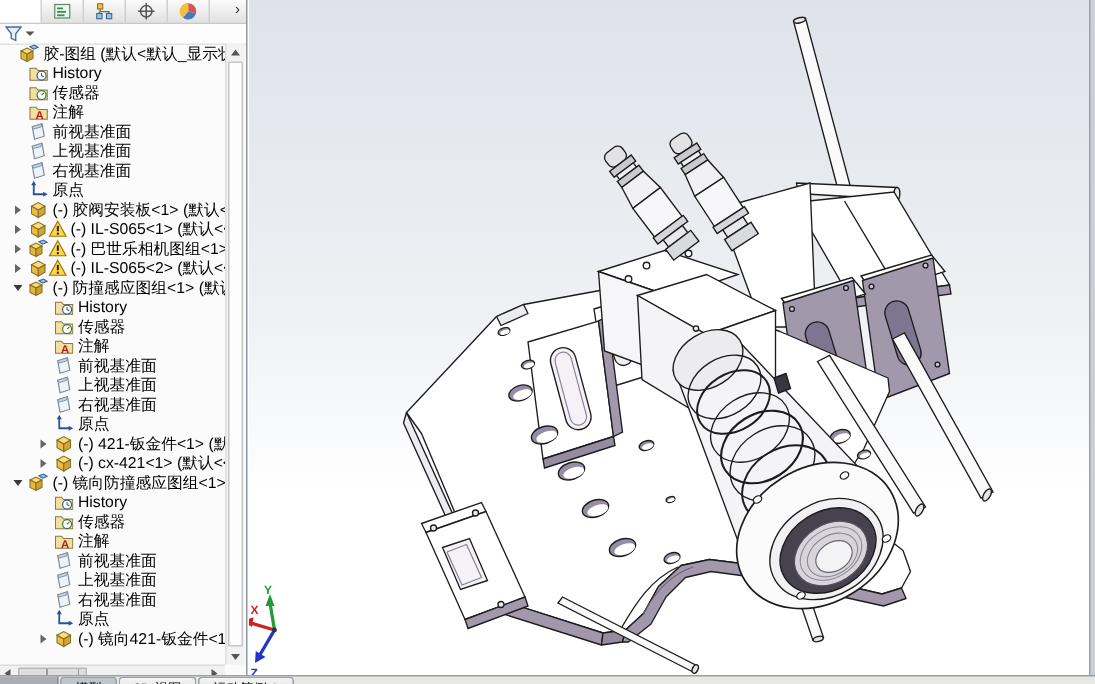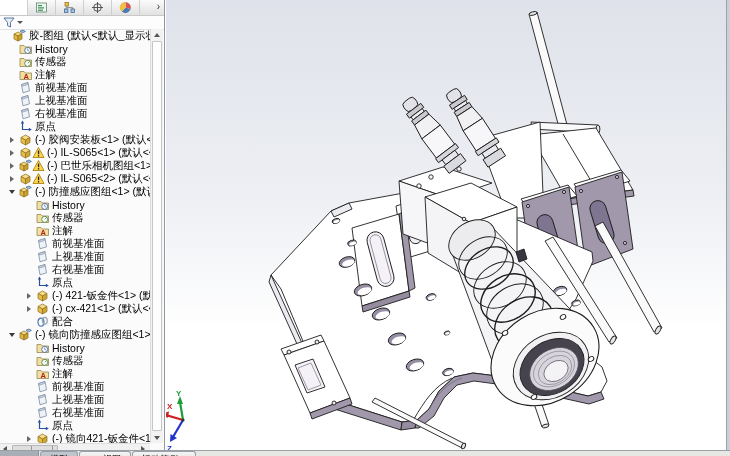--- a/index.html
+++ b/index.html
@@ -594,30 +594,20 @@
           <span class="arr collapsed"></span>
           <span class="ticon">
             <svg width="13" height="13" viewBox="0 0 13 13">
               <polygon points="2,4.5 6.5,2 11,4.5 6.5,7" fill="#f6dc84" stroke="#8a6d1f" stroke-width=".7"></polygon>
               <polygon points="2,4.5 6.5,7 6.5,12 2,9.5" fill="#e7bd45" stroke="#8a6d1f" stroke-width=".7"></polygon>
               <polygon points="6.5,7 11,4.5 11,9.5 6.5,12" fill="#cfa733" stroke="#8a6d1f" stroke-width=".7"></polygon>
             </svg>
           </span>
           <span class="tlabel">(-) cx-421&lt;1&gt; (默认&lt;&lt;默认</span>
         </div>
-        <div class="trow lvl2">
-          <span class="arr none"></span>
-          <span class="ticon">
-            <svg width="13" height="13" viewBox="0 0 13 13">
-              <ellipse cx="5" cy="7.2" rx="3" ry="4" fill="none" stroke="#4a7ab5" stroke-width="1.2"></ellipse>
-              <ellipse cx="8.8" cy="5.8" rx="2.5" ry="3.4" fill="none" stroke="#9aa5b0" stroke-width="1.2"></ellipse>
-            </svg>
-          </span>
-          <span class="tlabel">配合</span>
-        </div>
         <div class="trow lvl1">
           <span class="arr expanded"></span>
           <span class="ticon">
             <svg width="13" height="13" viewBox="0 0 13 13">
               <polygon points="1,5 5,3 9,5 5,7" fill="#f5d97a" stroke="#8a6d1f" stroke-width=".7"></polygon>
               <polygon points="1,5 5,7 5,12 1,10" fill="#e3b83e" stroke="#8a6d1f" stroke-width=".7"></polygon>
               <polygon points="5,7 9,5 9,10 5,12" fill="#caa32e" stroke="#8a6d1f" stroke-width=".7"></polygon>
               <polygon points="7,2.2 10,1 12.4,2.5 9.4,3.8" fill="#9ec3e8" stroke="#3a5f8a" stroke-width=".7"></polygon>
             </svg>
           </span>

